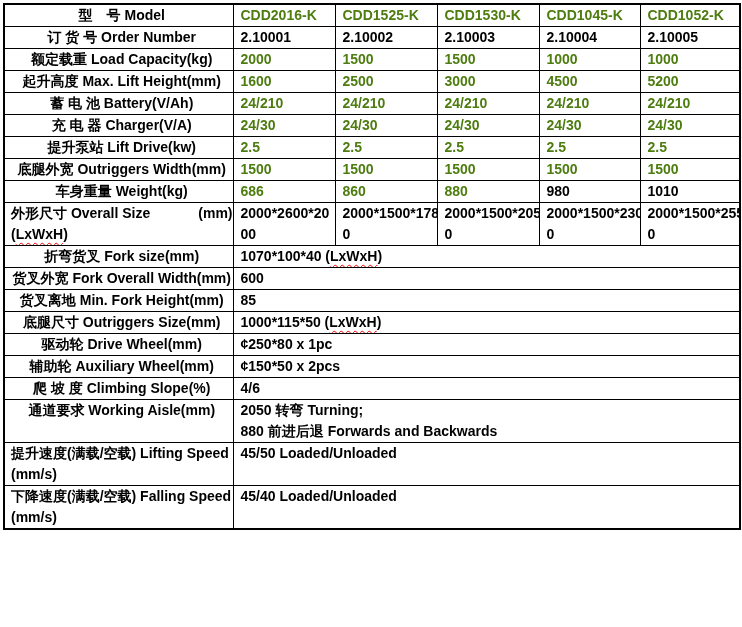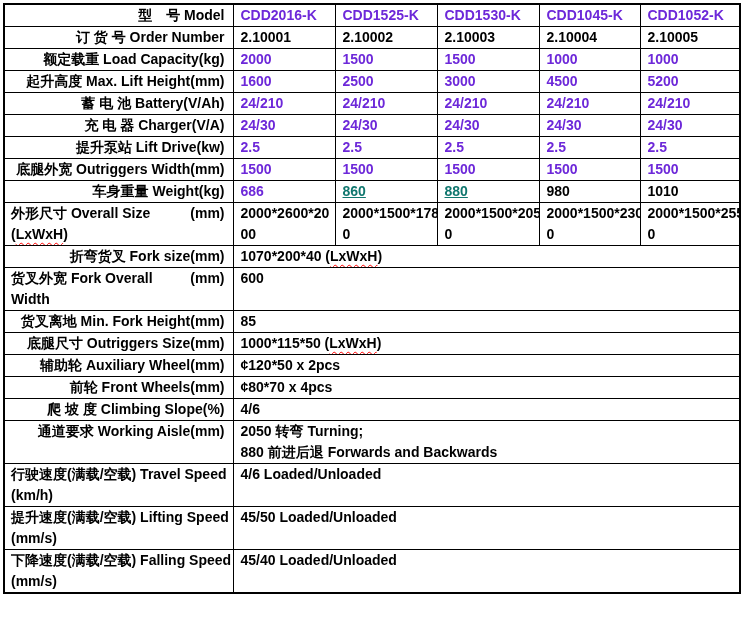--- a/index.html
+++ b/index.html
@@ -23,23 +23,23 @@
     vertical-align:top;
     line-height:21px;
     padding:0;
     overflow:hidden;
   }
   tr.rs{height:21px;}
   tr.rh{height:22px;}
   tr.rd{height:43px;margin-top:32px;}
   td.lc{padding-left:6px;}
   td.vc{padding-left:7px;}
-  .lr{display:flex;justify-content:flex-end;padding-right:8px;}
-  .blue{color:#6d28d9;}
-  .red{color:#0f766e;text-decoration:underline;}
+  .lr{display:flex;justify-content:center;}
+  .blue{color:#4d7c0f;}
+  .red{color:#4d7c0f;}
   .pre{white-space:pre-line;}
   .wavy{
     text-decoration-line:underline;
     text-decoration-style:wavy;
     text-decoration-color:#ff0000;
     text-decoration-thickness:1px;
     text-underline-offset:3px;
   }
 </style>
 </head>
@@ -200,21 +200,21 @@
 0</td>
   </tr>
 
   <tr class="rs">
     <td class="lc">
           <div class="lr">
             <span>折弯货叉 Fork size</span>
             <span>(mm)</span>
           </div>
         </td>
-    <td class="vc" colspan="5"><span>1070*200*40 (</span><span class="wavy">LxWxH</span><span>)</span></td>
+    <td class="vc" colspan="5"><span>1070*100*40 (</span><span class="wavy">LxWxH</span><span>)</span></td>
   </tr>
 
   <tr class="rs">
     <td class="lc">
           <div class="lr">
             <span>货叉外宽 Fork Overall Width</span>
             <span>(mm)</span>
           </div>
         </td>
     <td class="vc" colspan="5">600</td>
@@ -233,40 +233,40 @@
   <tr class="rs">
     <td class="lc">
           <div class="lr">
             <span>底腿尺寸  Outriggers Size</span>
             <span>(mm)</span>
           </div>
         </td>
     <td class="vc" colspan="5"><span>1000*115*50 (</span><span class="wavy">LxWxH</span><span>)</span></td>
   </tr>
 
+  <tr class="rs">
+    <td class="lc">
+          <div class="lr">
+            <span>驱动轮  Drive Wheel</span>
+            <span>(mm)</span>
+          </div>
+        </td>
+    <td class="vc" colspan="5">¢250*80 x 1pc</td>
+  </tr>
 
   <tr class="rs">
     <td class="lc">
           <div class="lr">
             <span>辅助轮 Auxiliary Wheel</span>
             <span>(mm)</span>
           </div>
         </td>
-    <td class="vc" colspan="5">¢120*50 x 2pcs</td>
-  </tr>
-
-  <tr class="rs">
-    <td class="lc">
-          <div class="lr">
-            <span>前轮 Front Wheels</span>
-            <span>(mm)</span>
-          </div>
-        </td>
-    <td class="vc" colspan="5">¢80*70 x 4pcs</td>
-  </tr>
+    <td class="vc" colspan="5">¢150*50 x 2pcs</td>
+  </tr>
+
 
   <tr class="rs">
     <td class="lc">
           <div class="lr">
             <span>爬 坡 度 Climbing Slope</span>
             <span>(%)</span>
           </div>
         </td>
     <td class="vc" colspan="5">4/6</td>
   </tr>
@@ -275,25 +275,20 @@
     <td class="lc">
           <div class="lr">
             <span>通道要求 Working Aisle</span>
             <span>(mm)</span>
           </div>
         </td>
     <td class="vc pre" colspan="5">2050 转弯 Turning;
 880 前进后退 Forwards and Backwards</td>
   </tr>
 
-  <tr class="rd">
-    <td class="lc pre">行驶速度(满载/空载) Travel Speed
-(km/h)</td>
-    <td class="vc" colspan="5">4/6 Loaded/Unloaded</td>
-  </tr>
 
   <tr class="rd">
     <td class="lc pre">提升速度(满载/空载)  Lifting  Speed
 (mm/s)</td>
     <td class="vc" colspan="5">45/50 Loaded/Unloaded</td>
   </tr>
 
   <tr class="rd">
     <td class="lc pre">下降速度(满载/空载) Falling  Speed
 (mm/s)</td>

